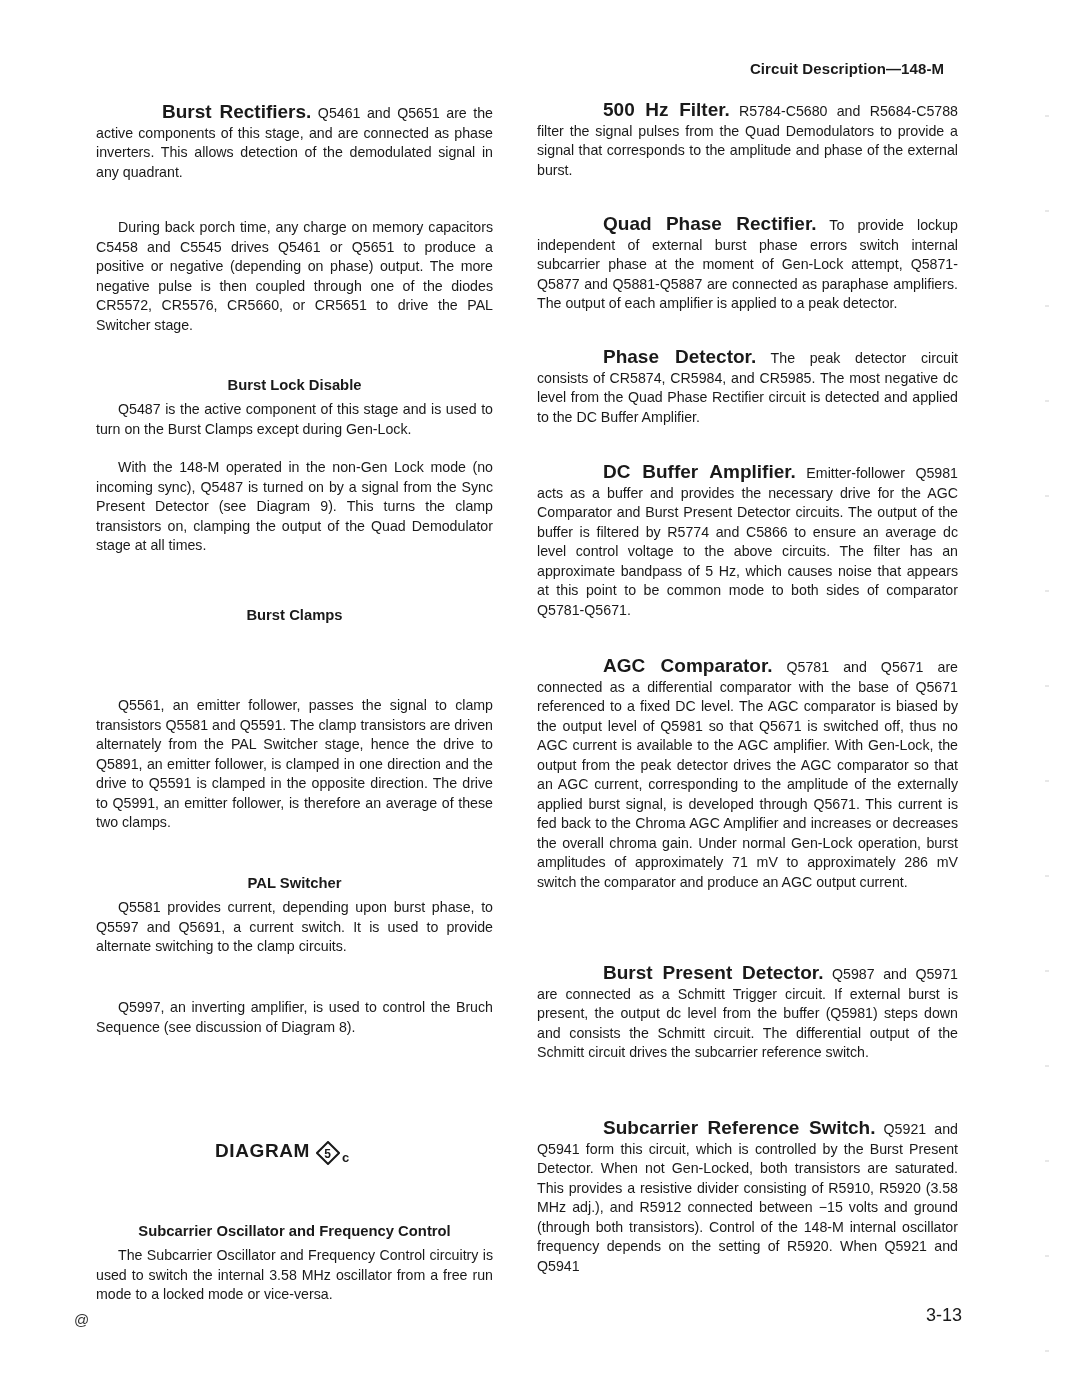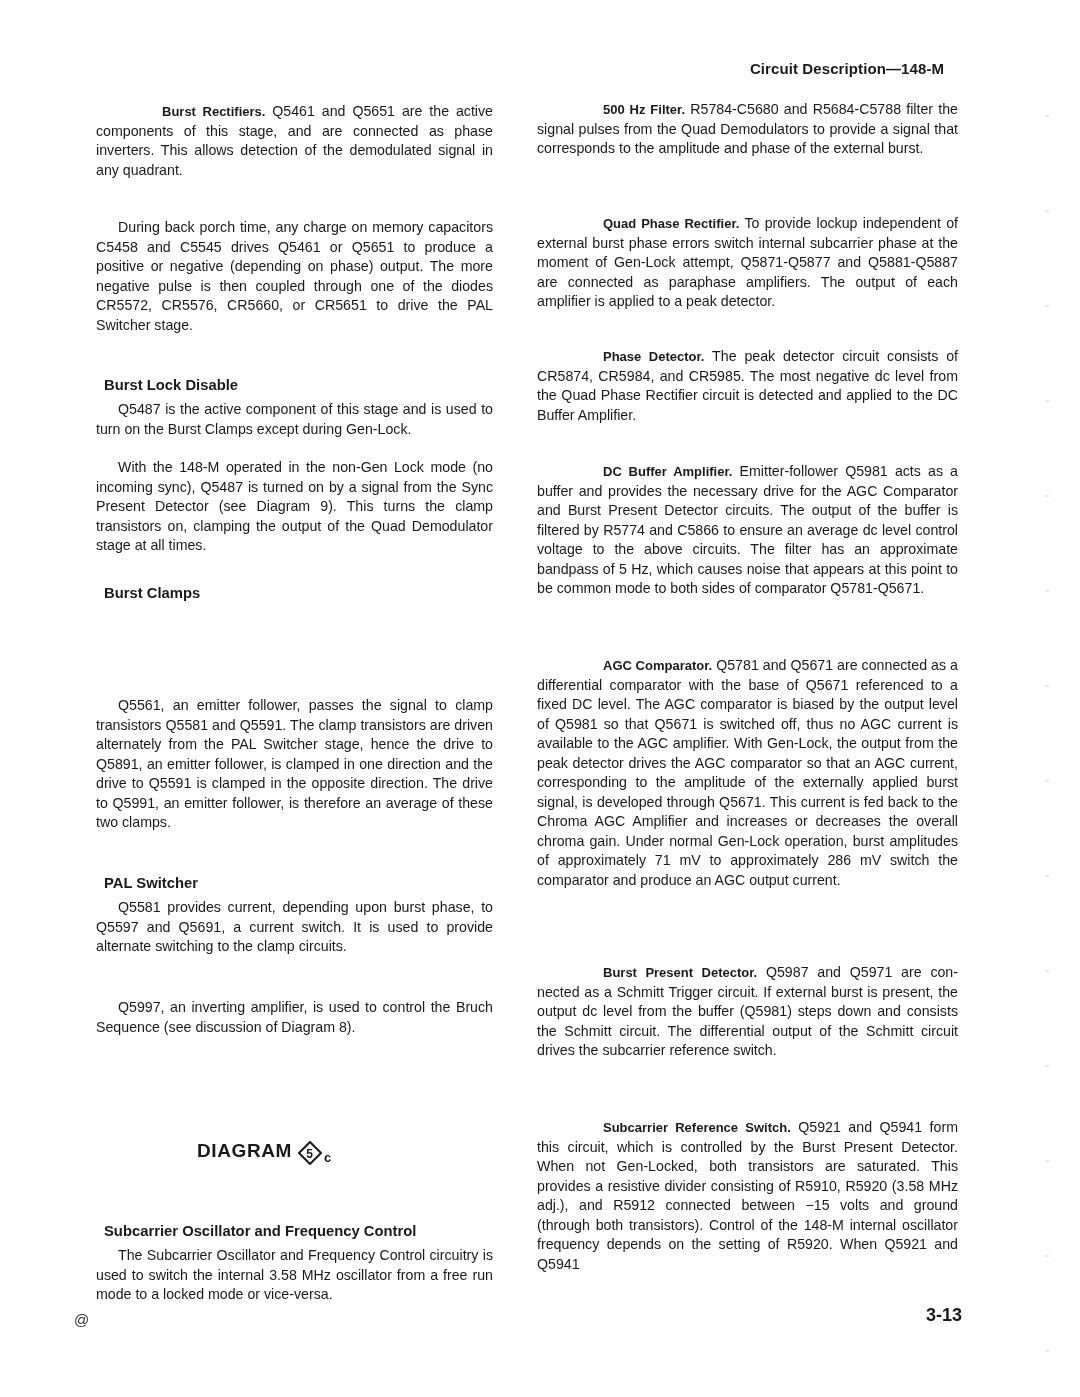--- a/index.html
+++ b/index.html
@@ -12,35 +12,35 @@
     text-align: center; font-weight: bold; font-size: 15px; letter-spacing: 0.1px;
   }
   .col { position: absolute; top: 100px; }
   .col-left { left: 96px; width: 397px; }
   .col-right { left: 537px; width: 421px; }
   .block { position: absolute; left: 0; right: 0; }
   p.para {
     margin: 0; font-size: 14.2px; line-height: 19.5px; text-align: justify;
     text-indent: 22px; hyphens: manual;
   }
-  p.para .lead { font-weight: bold; font-size: 13px; padding-left: 44px; }
+  p.para .lead { font-weight: bold; font-size: 19px; padding-left: 44px; }
   h3.sec {
-    margin: 0 0 6px 8px; font-size: 14.8px; font-weight: bold; line-height: 18px;
+    margin: 0 0 6px 0; font-size: 14.8px; font-weight: bold; line-height: 18px; text-align: center;
   }
   .diagram-title {
-    position: absolute; left: 197px; top: 1140px;
+    position: absolute; left: 215px; top: 1140px;
     font-size: 19px; font-weight: bold; letter-spacing: 0.6px; display: flex; align-items: flex-end;
   }
   .diamond {
     display: inline-block; width: 20px; height: 20px; position: relative; margin: 0 4px 0 6px; top: -1px;
   }
   .diamond svg { display: block; }
   .diagram-sub { font-size: 13px; font-weight: bold; margin-left: 2px; position: relative; top: 3px; }
   .page-mark { position: absolute; left: 74px; top: 1311px; font-size: 15px; color: #333; }
-  .page-number { position: absolute; left: 926px; top: 1305px; font-size: 18px; font-weight: bold; }
+  .page-number { position: absolute; left: 926px; top: 1305px; font-size: 18px; font-weight: normal; }
   .edge-specks { position: absolute; left: 1045px; top: 55px; width: 4px; height: 1310px;
     background: repeating-linear-gradient(to bottom, transparent 0, transparent 60px, #d8d8d8 60px, #d8d8d8 62px, transparent 62px, transparent 95px); opacity: 0.6; }
 </style>
 </head>
 <body>
 
 <div class="running-head">Circuit Description—148-M</div>
 
 <div class="col col-left">
   <div class="block" style="top:2px">
@@ -53,21 +53,21 @@
 
   <div class="block" style="top:276px">
     <h3 class="sec">Burst Lock Disable</h3>
     <p class="para">Q5487 is the active component of this stage and is used to turn on the Burst Clamps except during Gen-Lock.</p>
   </div>
 
   <div class="block" style="top:358px">
     <p class="para">With the 148-M operated in the non-Gen Lock mode (no incoming sync), Q5487 is turned on by a signal from the Sync Present Detector (see Diagram 9). This turns the clamp transistors on, clamping the output of the Quad Demodulator stage at all times.</p>
   </div>
 
-  <div class="block" style="top:484px">
+  <div class="block" style="top:506px">
     <h3 class="sec">Burst Clamps</h3>
   </div>
 
   <div class="block" style="top:596px">
     <p class="para">Q5561, an emitter follower, passes the signal to clamp transistors Q5581 and Q5591. The clamp transistors are driven alternately from the PAL Switcher stage, hence the drive to Q5891, an emitter follower, is clamped in one direction and the drive to Q5591 is clamped in the opposite direction. The drive to Q5991, an emitter follower, is therefore an average of these two clamps.</p>
   </div>
 
   <div class="block" style="top:774px">
     <h3 class="sec">PAL Switcher</h3>
     <p class="para">Q5581 provides current, depending upon burst phase, to Q5597 and Q5691, a current switch. It is used to provide alternate switching to the clamp circuits.</p>

